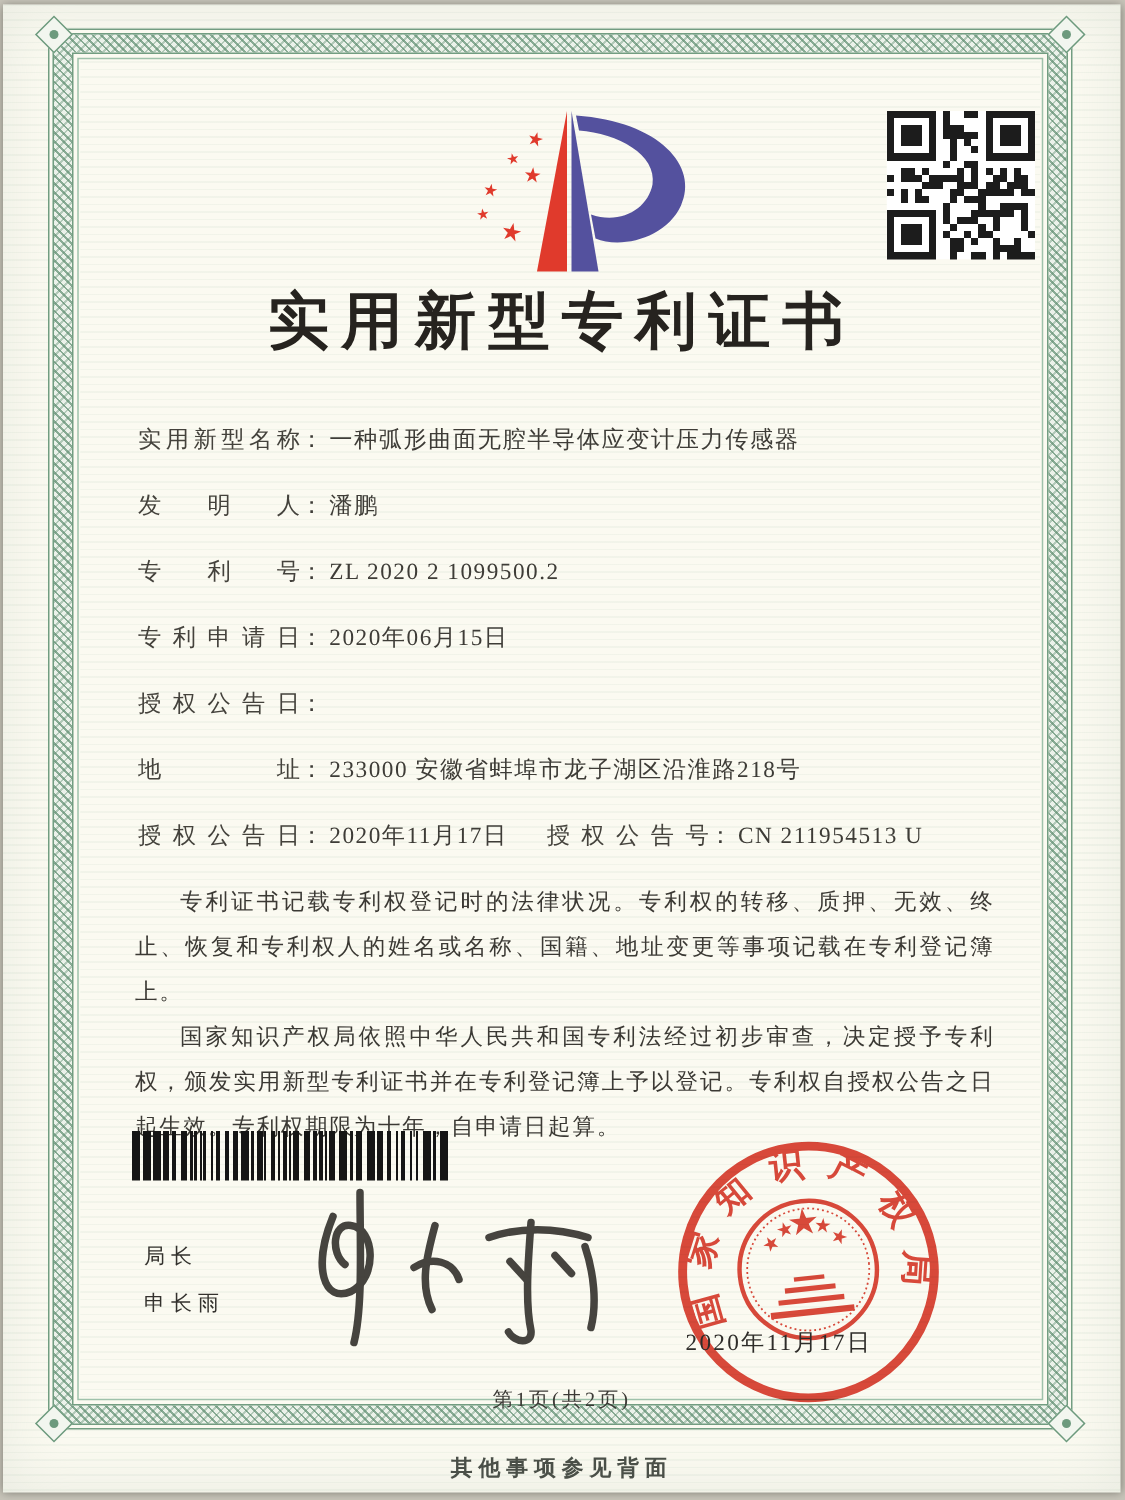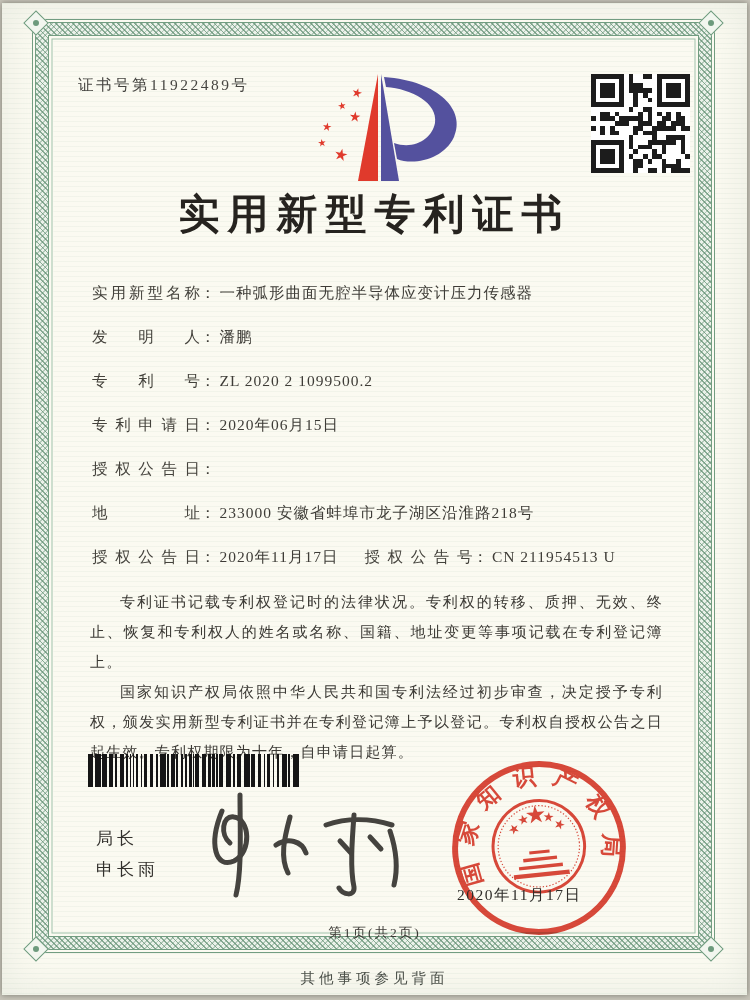--- a/index.html
+++ b/index.html
@@ -54,46 +54,45 @@
   .lbl{display:inline-block;width:108px;text-align:justify;text-align-last:justify;color:#44423c;}
   .colon::before{content:"：";}
   .val{margin-left:4px;letter-spacing:1px;}
   .lbl2{margin-left:26px;}
 
   .paras{left:88px;right:84px;top:584px;}
   .paras p{margin:0;text-indent:2em;text-align:justify;
     font-size:15px;line-height:30px;letter-spacing:1.2px;color:#3b3934;}
 
   .barcode{left:86px;top:751px;width:216px;height:33px;}
-  .director{left:94px;top:820px;font-size:17px;line-height:31px;letter-spacing:4px;color:#33312d;}
+  .director{left:94px;top:820px;font-size:14px;line-height:31px;letter-spacing:4px;color:#33312d;}
   .sig{left:192px;top:786px;width:228px;height:114px;}
   .seal{left:448px;top:756px;width:178px;height:178px;transform:rotate(-6deg);
     mix-blend-mode:multiply;opacity:.92;}
   .seal-date{left:455px;top:882px;font-size:15.5px;letter-spacing:1.5px;color:#2e2c29;}
   .page-indicator{left:0;right:0;top:921px;text-align:center;font-size:13.5px;letter-spacing:2px;color:#3c3a36;}
-  .back-note{left:0;right:0;top:966px;text-align:center;font-size:14.5px;letter-spacing:4px;color:#4a4f48;}
+  .back-note{left:0;right:0;top:966px;text-align:center;font-size:14.5px;letter-spacing:4px;color:#4a4f48;font-weight:bold;}
 </style>
 </head>
 <body>
 
 <div class="sheet">
 
   <div class="frame">
     <div class="band">
       <div class="inner"></div>
     </div>
     <div class="corner tl"></div>
     <div class="corner tr"></div>
     <div class="corner bl"></div>
     <div class="corner br"></div>
   </div>
 
   <div class="content">
 
-    <div class="cert-no">证书号第11922489号</div>
 
     <svg class="logo" viewBox="0 0 182 117">
       <defs>
         <path id="star" d="M0,-10 L5.88,8.09 L-9.51,-3.09 L9.51,-3.09 L-5.88,8.09 Z"></path>
       </defs>
       <g fill="#e03a2c">
         <use href="#star" transform="translate(57,24) scale(0.5) rotate(15)"></use>
         <use href="#star" transform="translate(42,37) scale(0.4) rotate(-12)"></use>
         <use href="#star" transform="translate(55,48) scale(0.55) rotate(5)"></use>
         <use href="#star" transform="translate(27,58) scale(0.45) rotate(10)"></use>

